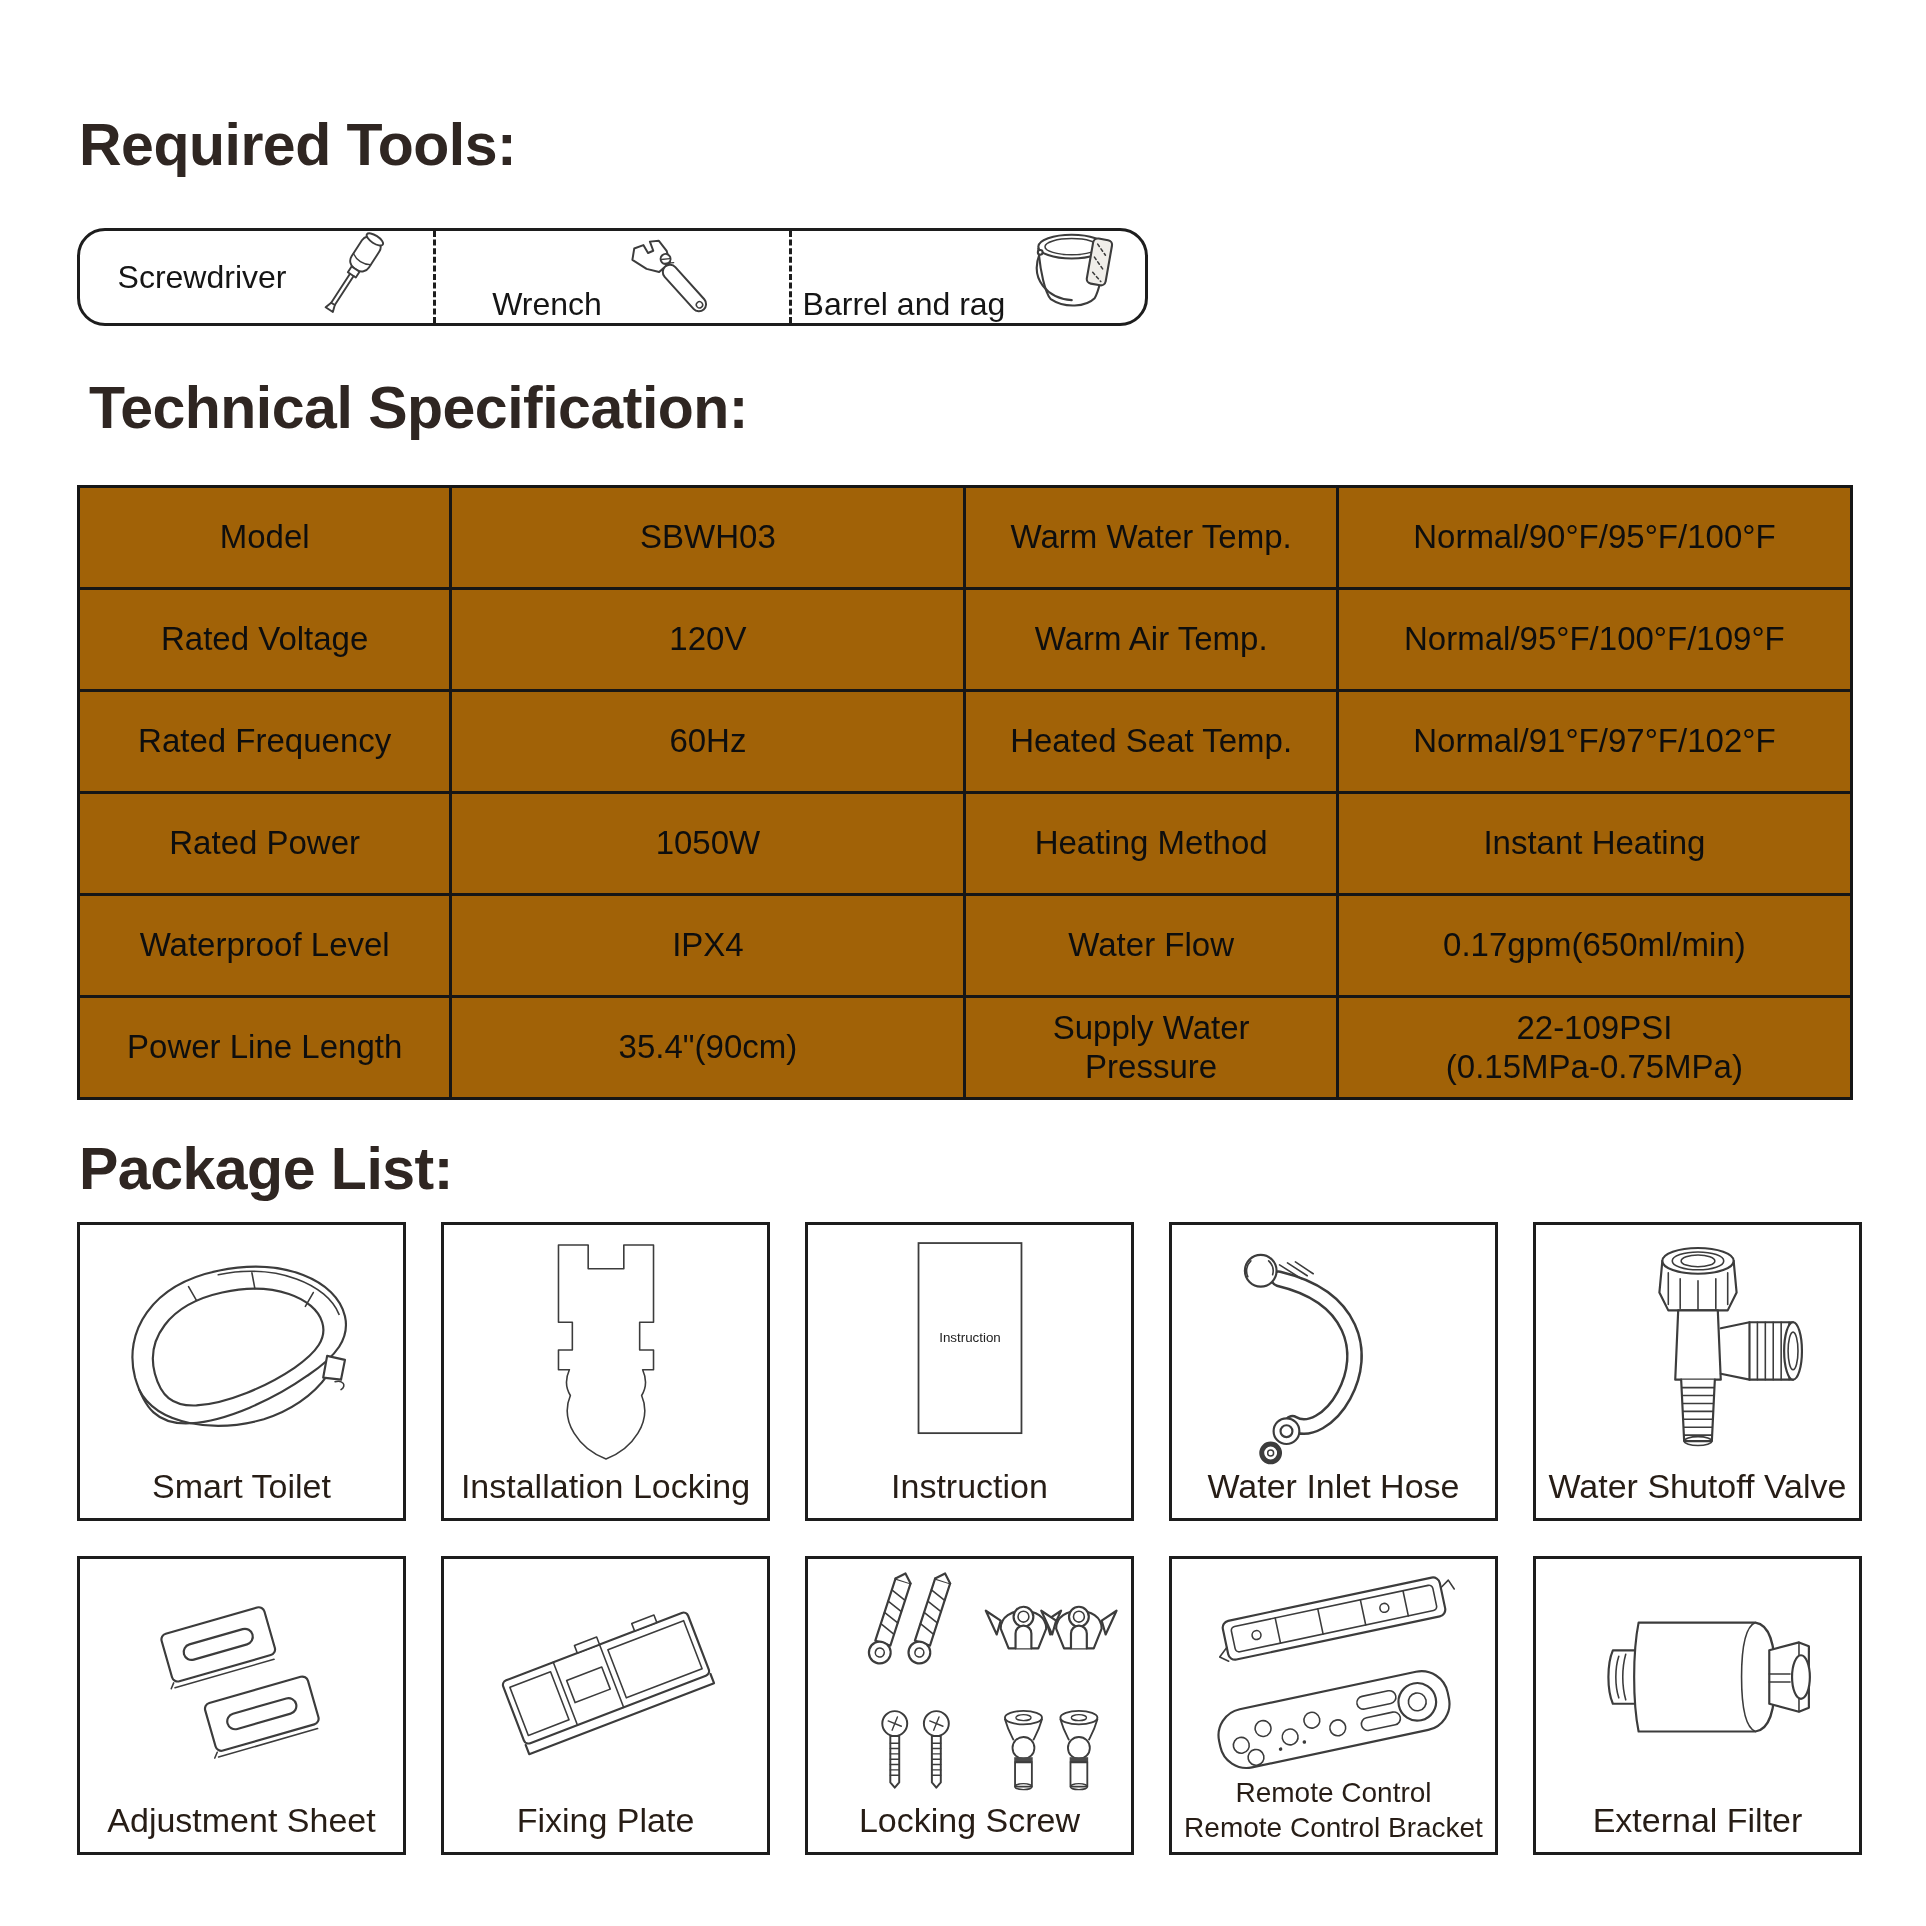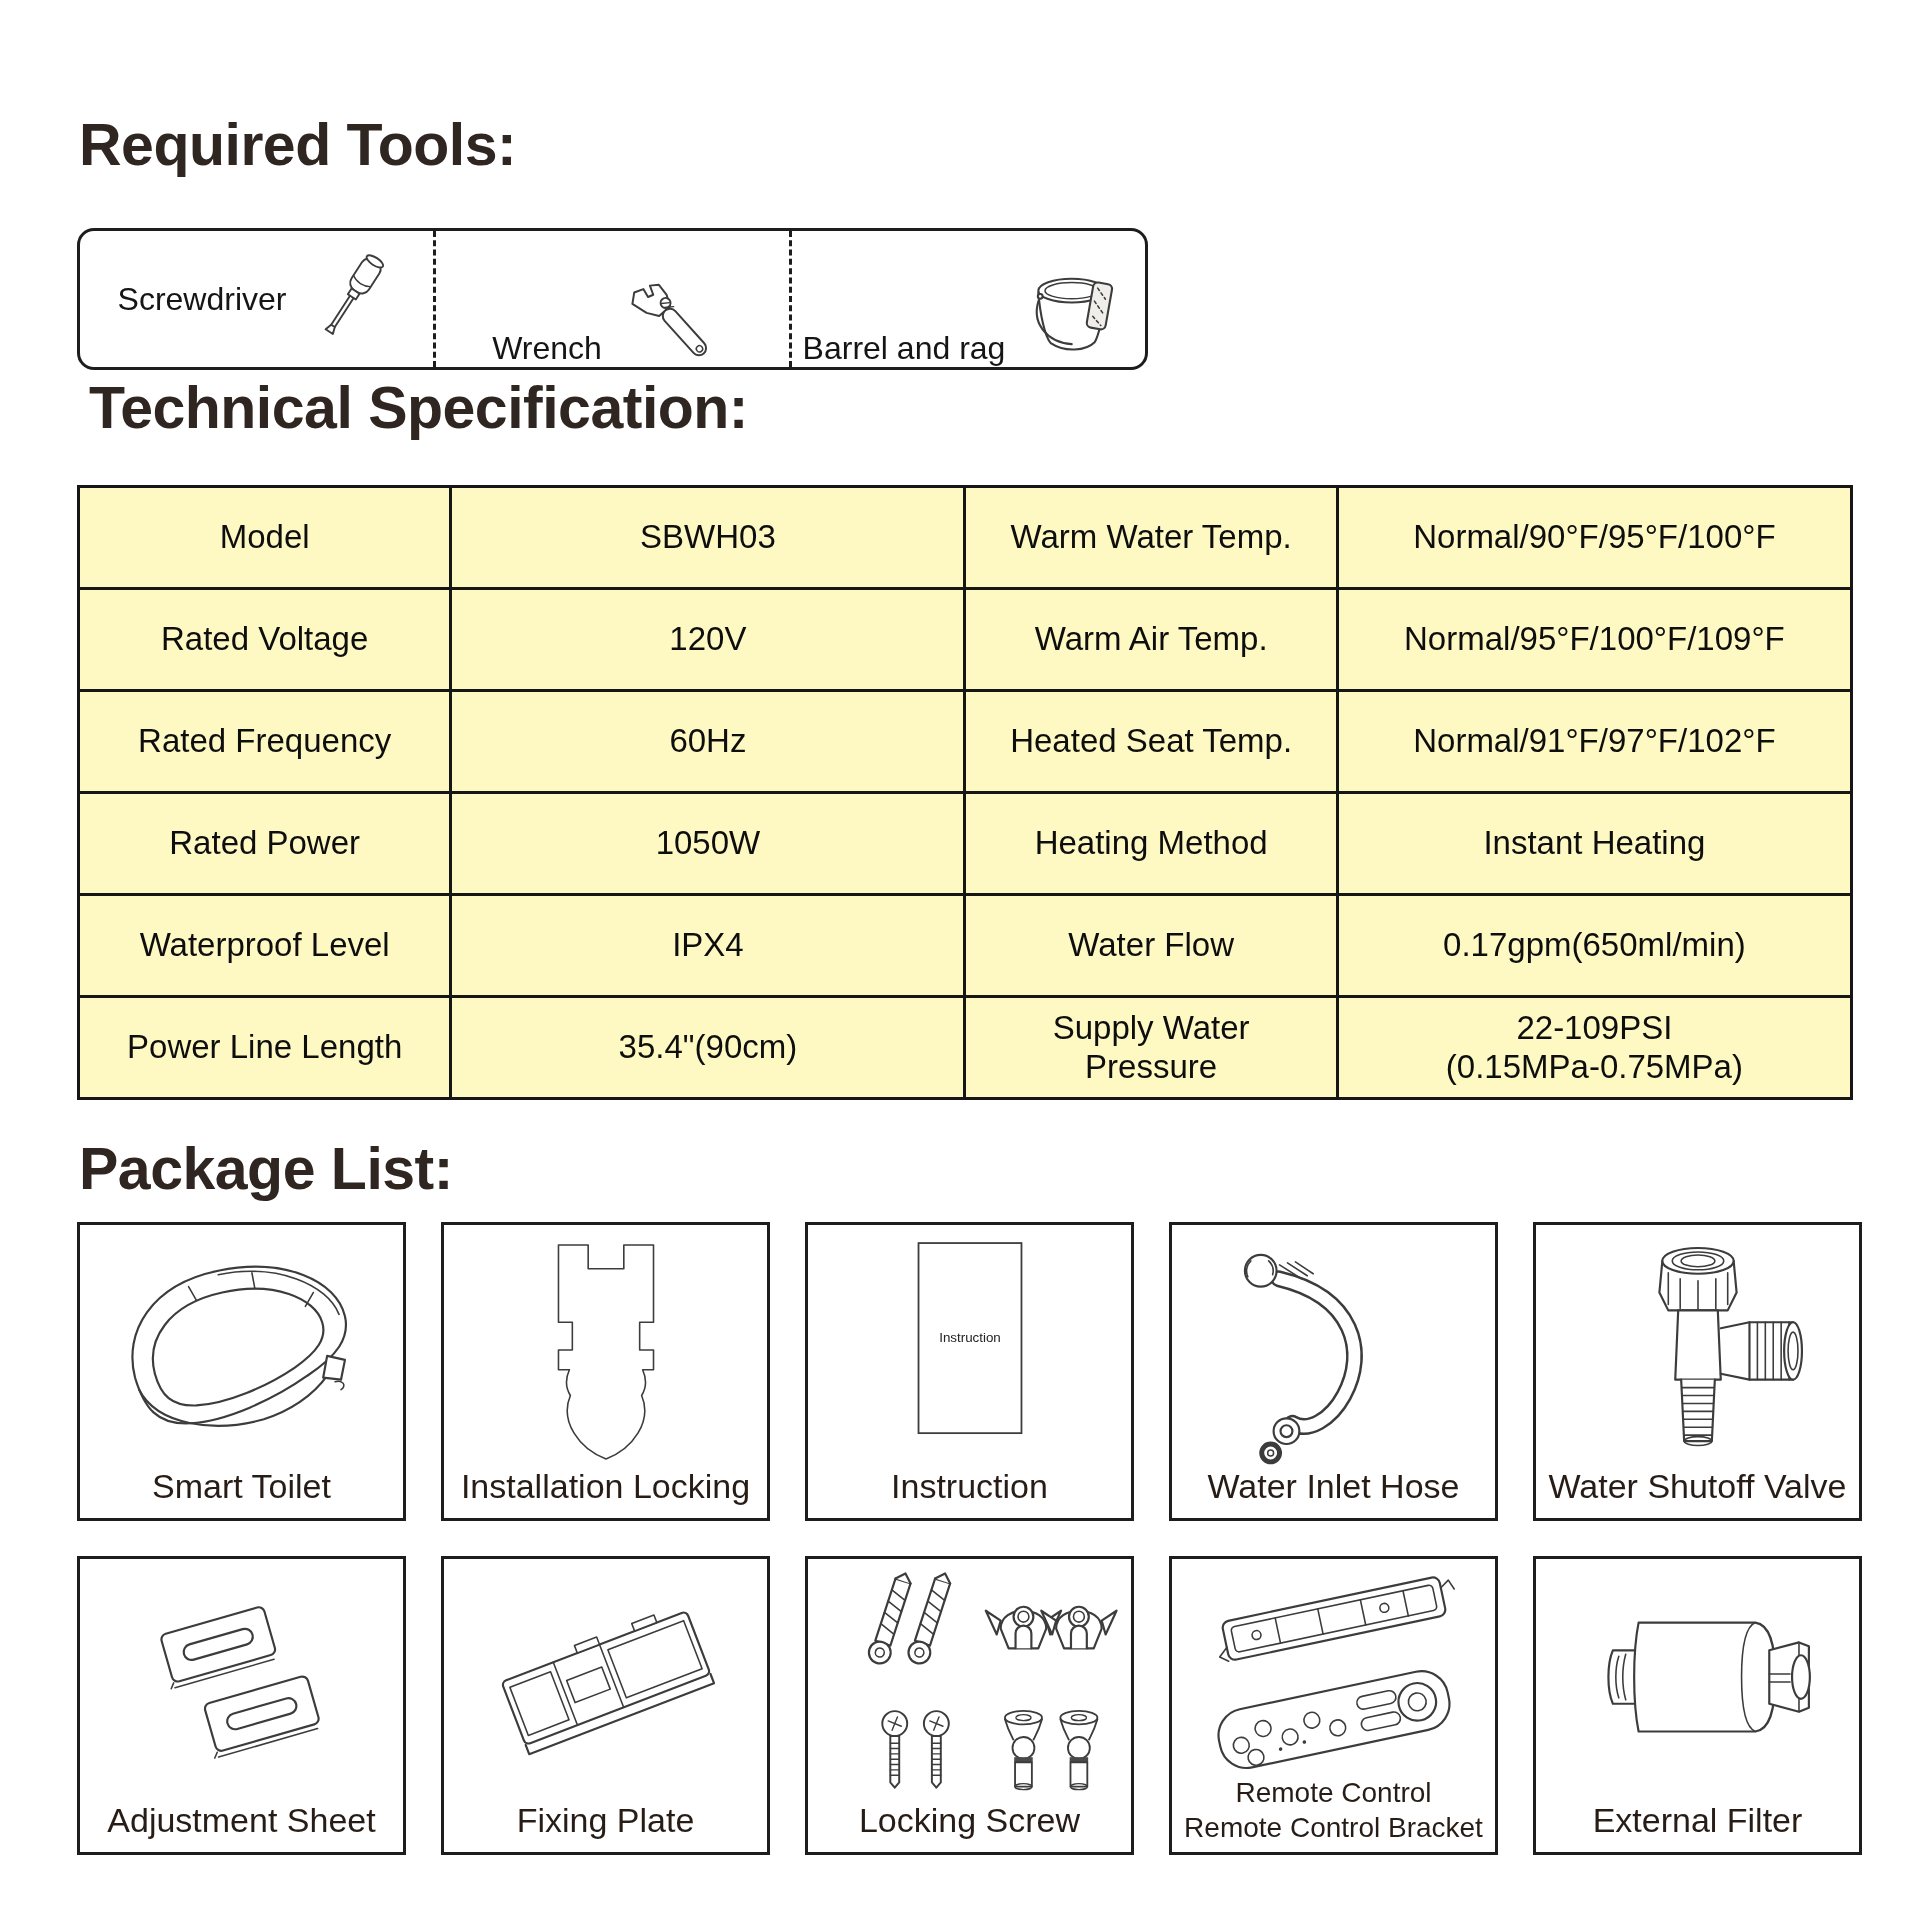--- a/index.html
+++ b/index.html
@@ -3,27 +3,27 @@
 <meta charset="utf-8">
 <style>
   html,body{margin:0;padding:0;background:#ffffff;}
   body{width:1927px;height:1927px;position:relative;font-family:"Liberation Sans",sans-serif;color:#1c1c1c;overflow:hidden;}
   .title{position:absolute;margin:0;font-size:59px;font-weight:700;color:#2f2622;letter-spacing:-0.5px;}
   #title-tools{left:79px;top:111px;}
   #title-spec{left:89px;top:374px;}
   #title-package{left:79px;top:1135px;}
 
   
-  .toolbox{position:absolute;left:77px;top:228px;width:1071px;height:142px;border:3px solid #1d1d1d;border-radius:17px;box-sizing:border-box;display:flex;background:#fff;}
+  .toolbox{position:absolute;left:77px;top:228px;width:1071px;height:98px;border:3px solid #1d1d1d;border-radius:28px;box-sizing:border-box;display:flex;background:#fff;}
   .toolcell{flex:1;display:flex;align-items:center;justify-content:center;gap:14px;}
   .toolcell + .toolcell{border-left:3px dashed #1d1d1d;align-items:flex-end;}
   .toolcell .lbl{font-size:32px;font-weight:500;color:#151515;}
 
   
-  table.spec{position:absolute;left:77px;top:485px;width:1776px;border-collapse:collapse;table-layout:fixed;background:#fef9c3;}
+  table.spec{position:absolute;left:77px;top:485px;width:1776px;border-collapse:collapse;table-layout:fixed;background:#a16207;}
   table.spec td{border:3px solid #161616;text-align:center;vertical-align:middle;font-size:33px;color:#0e0e0e;line-height:1.18;padding:0 6px;height:99px;}
 
   
   .pkg-grid{position:absolute;left:77px;width:1782px;display:grid;grid-template-columns:repeat(5,329px);column-gap:35px;}
   #pkg-row-1{top:1222px;}
   #pkg-row-2{top:1556px;}
   .pbox{position:relative;height:299px;border:3px solid #1d1d1d;box-sizing:border-box;background:#fff;}
   .pbox svg.illus{position:absolute;left:50%;top:4px;transform:translateX(-50%);}
   .plabel{position:absolute;left:0;right:0;bottom:12px;text-align:center;font-size:34px;color:#271d16;}
   .plabel.two{bottom:7px;font-size:28px;line-height:1.25;}

